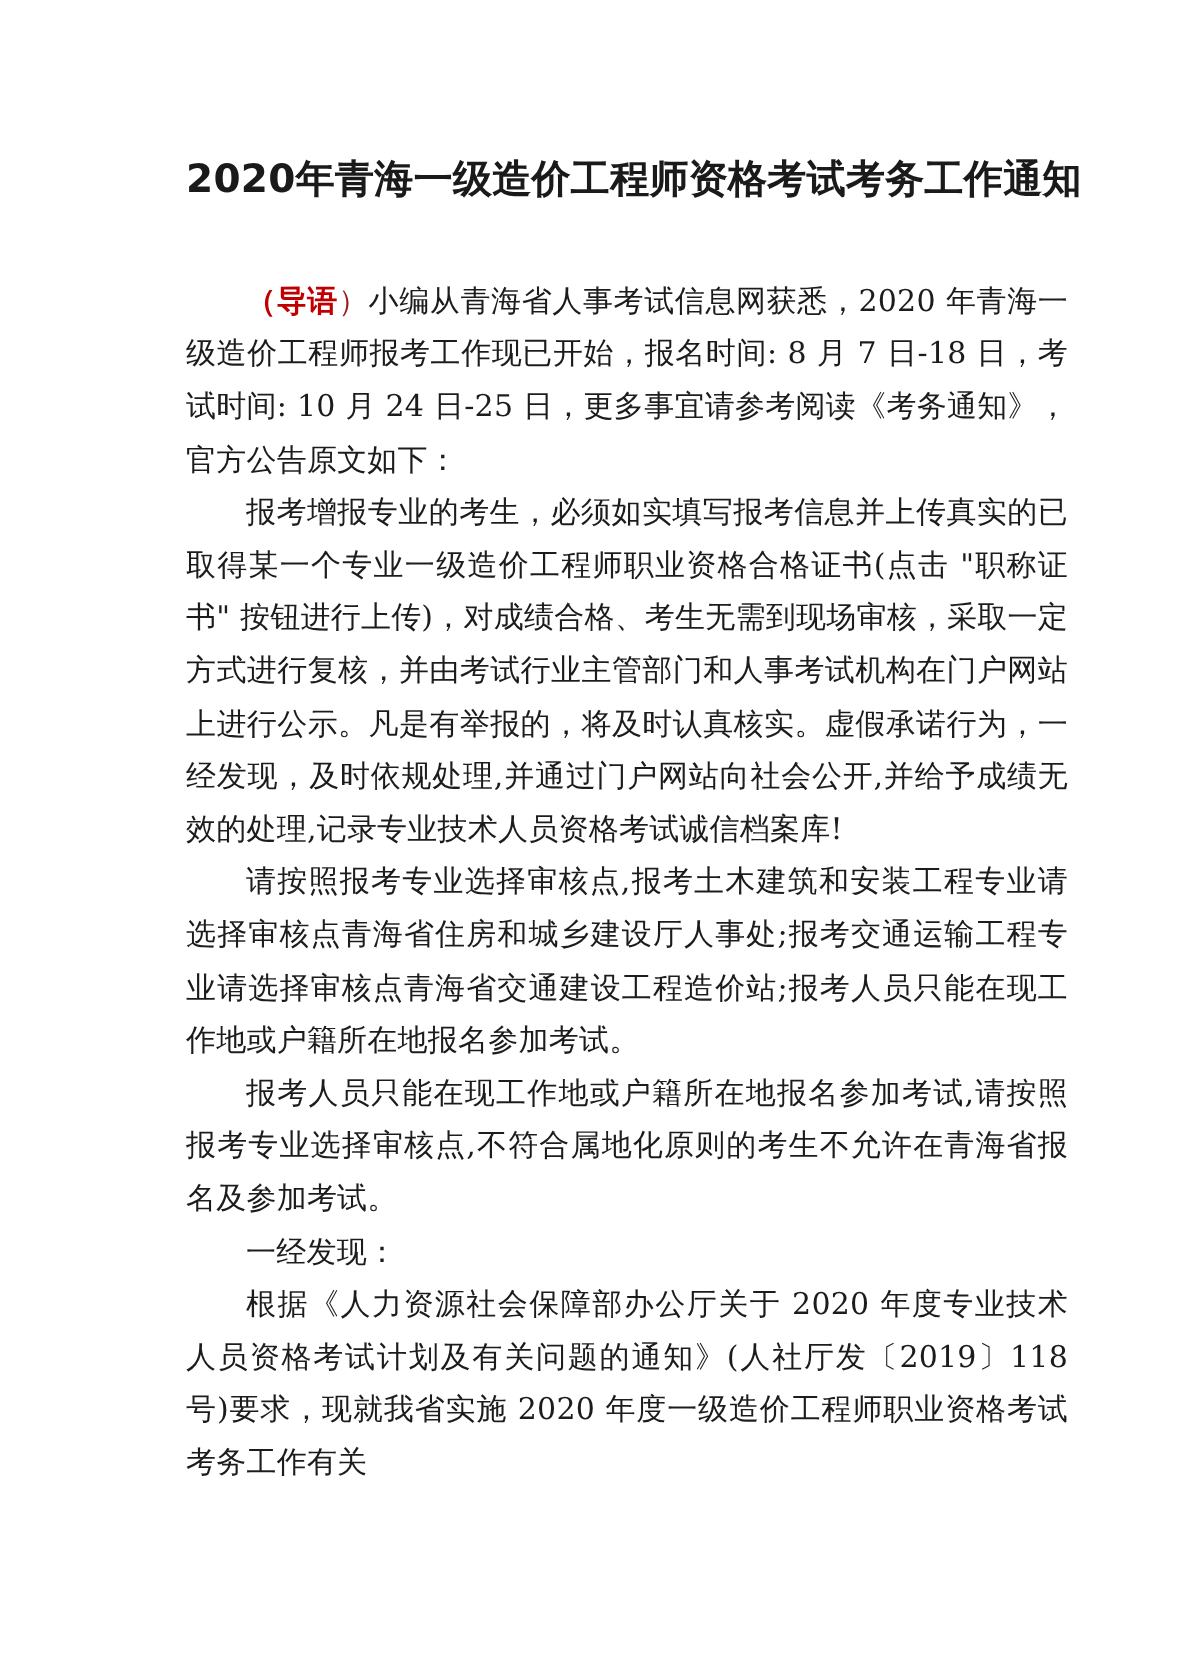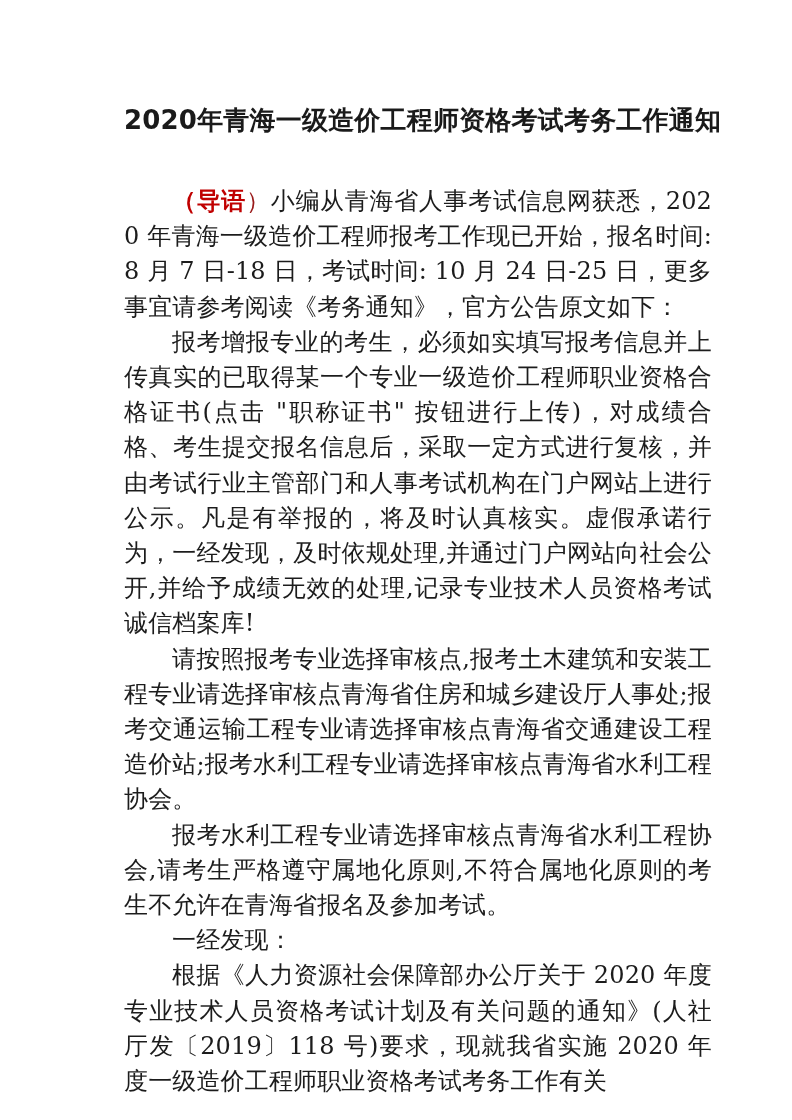--- a/index.html
+++ b/index.html
@@ -40,21 +40,21 @@
   }
 
   .body-block {
     margin-top: 46px;
   }
 
   p.para {
     margin: 0;
     padding: 0;
     font-family: "DejaVu Serif", "Liberation Serif", serif;
-    font-size: 24px;
+    font-size: 20px;
     line-height: 35.2px;
     color: #1c1c1c;
     text-align: justify;
     text-justify: inter-ideograph;
     letter-spacing: 0.15px;
     word-break: break-all;
     overflow-wrap: anywhere;
   }
 
   p.indent {
@@ -80,24 +80,24 @@
 
 <div class="page">
 
   <h1 class="doc-title">2020年青海一级造价工程师资格考试考务工作通知</h1>
 
   <div class="body-block">
 
     <p class="para indent"><span class="lead-mark">（</span><span class="lead-mark">导语</span><span class="lead-paren-close">）</span><span>小编从青海省人事考试信息网获悉，2020 年青海一级造价工程师报考工作现已开始，报名时间: 8 月 7 日-18 日，考试时间: 10 月 24 日-25 日，更多事宜请参考阅读《考务通知》，官方公告原文如下：</span></p>
 
 
-    <p class="para indent">报考增报专业的考生，必须如实填写报考信息并上传真实的已取得某一个专业一级造价工程师职业资格合格证书(点击 "职称证书" 按钮进行上传)，对成绩合格、考生提交报名信息后，采取一定方式进行复核，并由考试行业主管部门和人事考试机构在门户网站上进行公示。凡是有举报的，将及时认真核实。虚假承诺行为，一经发现，及时依规处理,并通过门户网站向社会公开,并给予成绩无效的处理,记录专业技术人员资格考试诚信档案库!</p>
+    <p class="para indent">报考增报专业的考生，必须如实填写报考信息并上传真实的已取得某一个专业一级造价工程师职业资格合格证书(点击 "职称证书" 按钮进行上传)，对成绩合格、考生无需到现场审核，采取一定方式进行复核，并由考试行业主管部门和人事考试机构在门户网站上进行公示。凡是有举报的，将及时认真核实。虚假承诺行为，一经发现，及时依规处理,并通过门户网站向社会公开,并给予成绩无效的处理,记录专业技术人员资格考试诚信档案库!</p>
 
-    <p class="para indent">请按照报考专业选择审核点,报考土木建筑和安装工程专业请选择审核点青海省住房和城乡建设厅人事处;报考交通运输工程专业请选择审核点青海省交通建设工程造价站;报考水利工程专业请选择审核点青海省水利工程协会。</p>
+    <p class="para indent">请按照报考专业选择审核点,报考土木建筑和安装工程专业请选择审核点青海省住房和城乡建设厅人事处;报考交通运输工程专业请选择审核点青海省交通建设工程造价站;报考人员只能在现工作地或户籍所在地报名参加考试。</p>
 
-    <p class="para indent">报考水利工程专业请选择审核点青海省水利工程协会,请考生严格遵守属地化原则,不符合属地化原则的考生不允许在青海省报名及参加考试。</p>
+    <p class="para indent">报考人员只能在现工作地或户籍所在地报名参加考试,请按照报考专业选择审核点,不符合属地化原则的考生不允许在青海省报名及参加考试。</p>
 
     <p class="para indent">一经发现：</p>
 
     <p class="para indent">根据《人力资源社会保障部办公厅关于 2020 年度专业技术人员资格考试计划及有关问题的通知》(人社厅发〔2019〕118 号)要求，现就我省实施 2020 年度一级造价工程师职业资格考试考务工作有关</p>
 
   </div>
 </div>
 
 </body></html>

